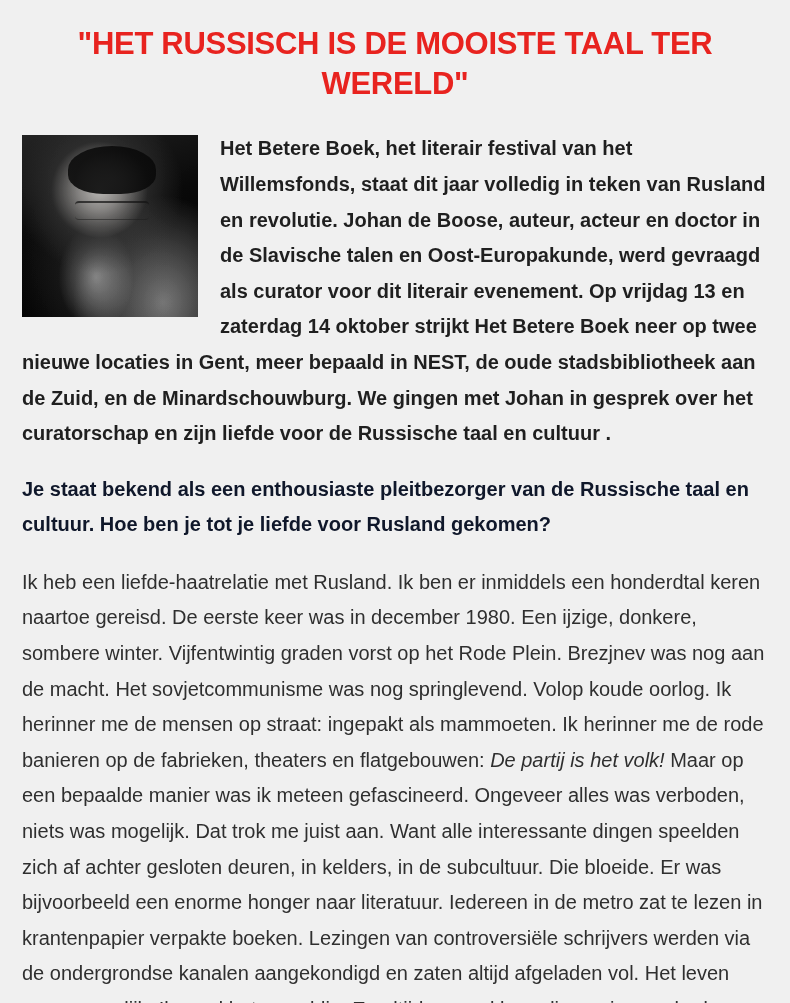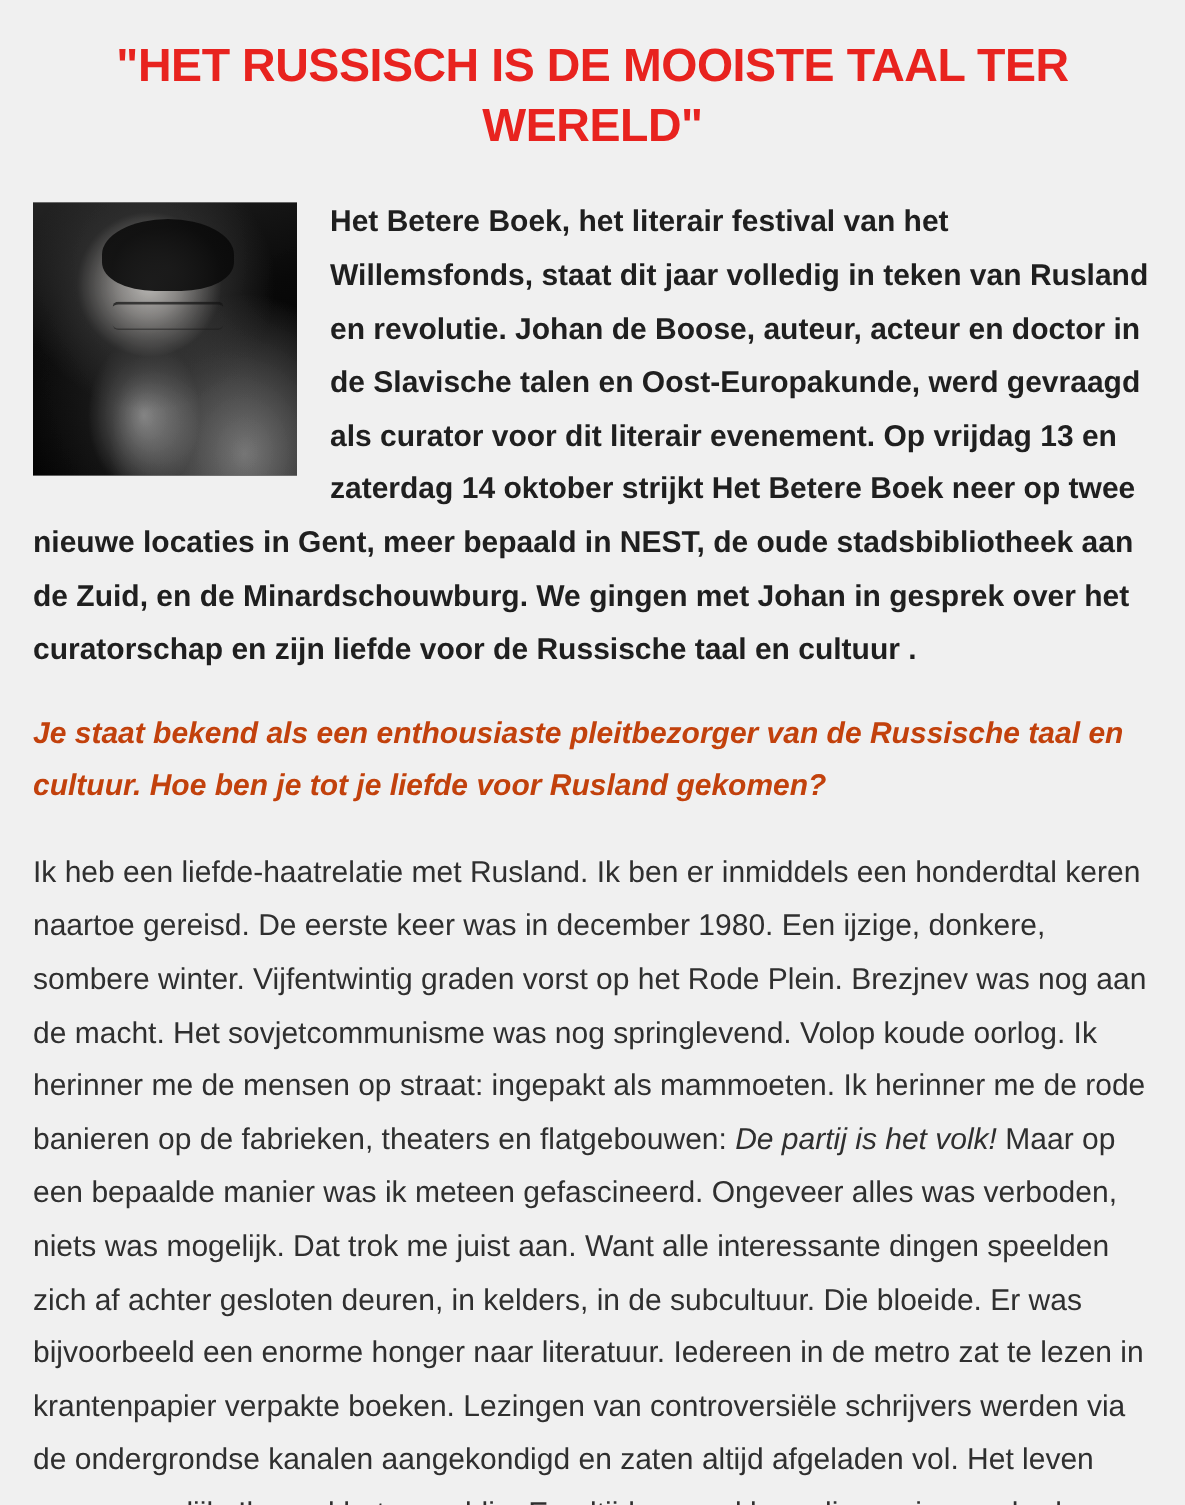--- a/index.html
+++ b/index.html
@@ -83,22 +83,21 @@
     font-size: 20px;
     line-height: 1.78;
     color: #2f2f2f;
   }
   .lead {
     font-weight: bold;
     color: #1f1f1f;
   }
   .question {
     font-weight: bold;
-    font-style: italic;
-    color: #c2410c;
+    color: #0f172a;
     clear: both;
     margin-top: 20px;
     margin-bottom: 22px;
   }
   .body-text {
     clear: both;
   }
   .body-text em {
     font-style: italic;
   }

